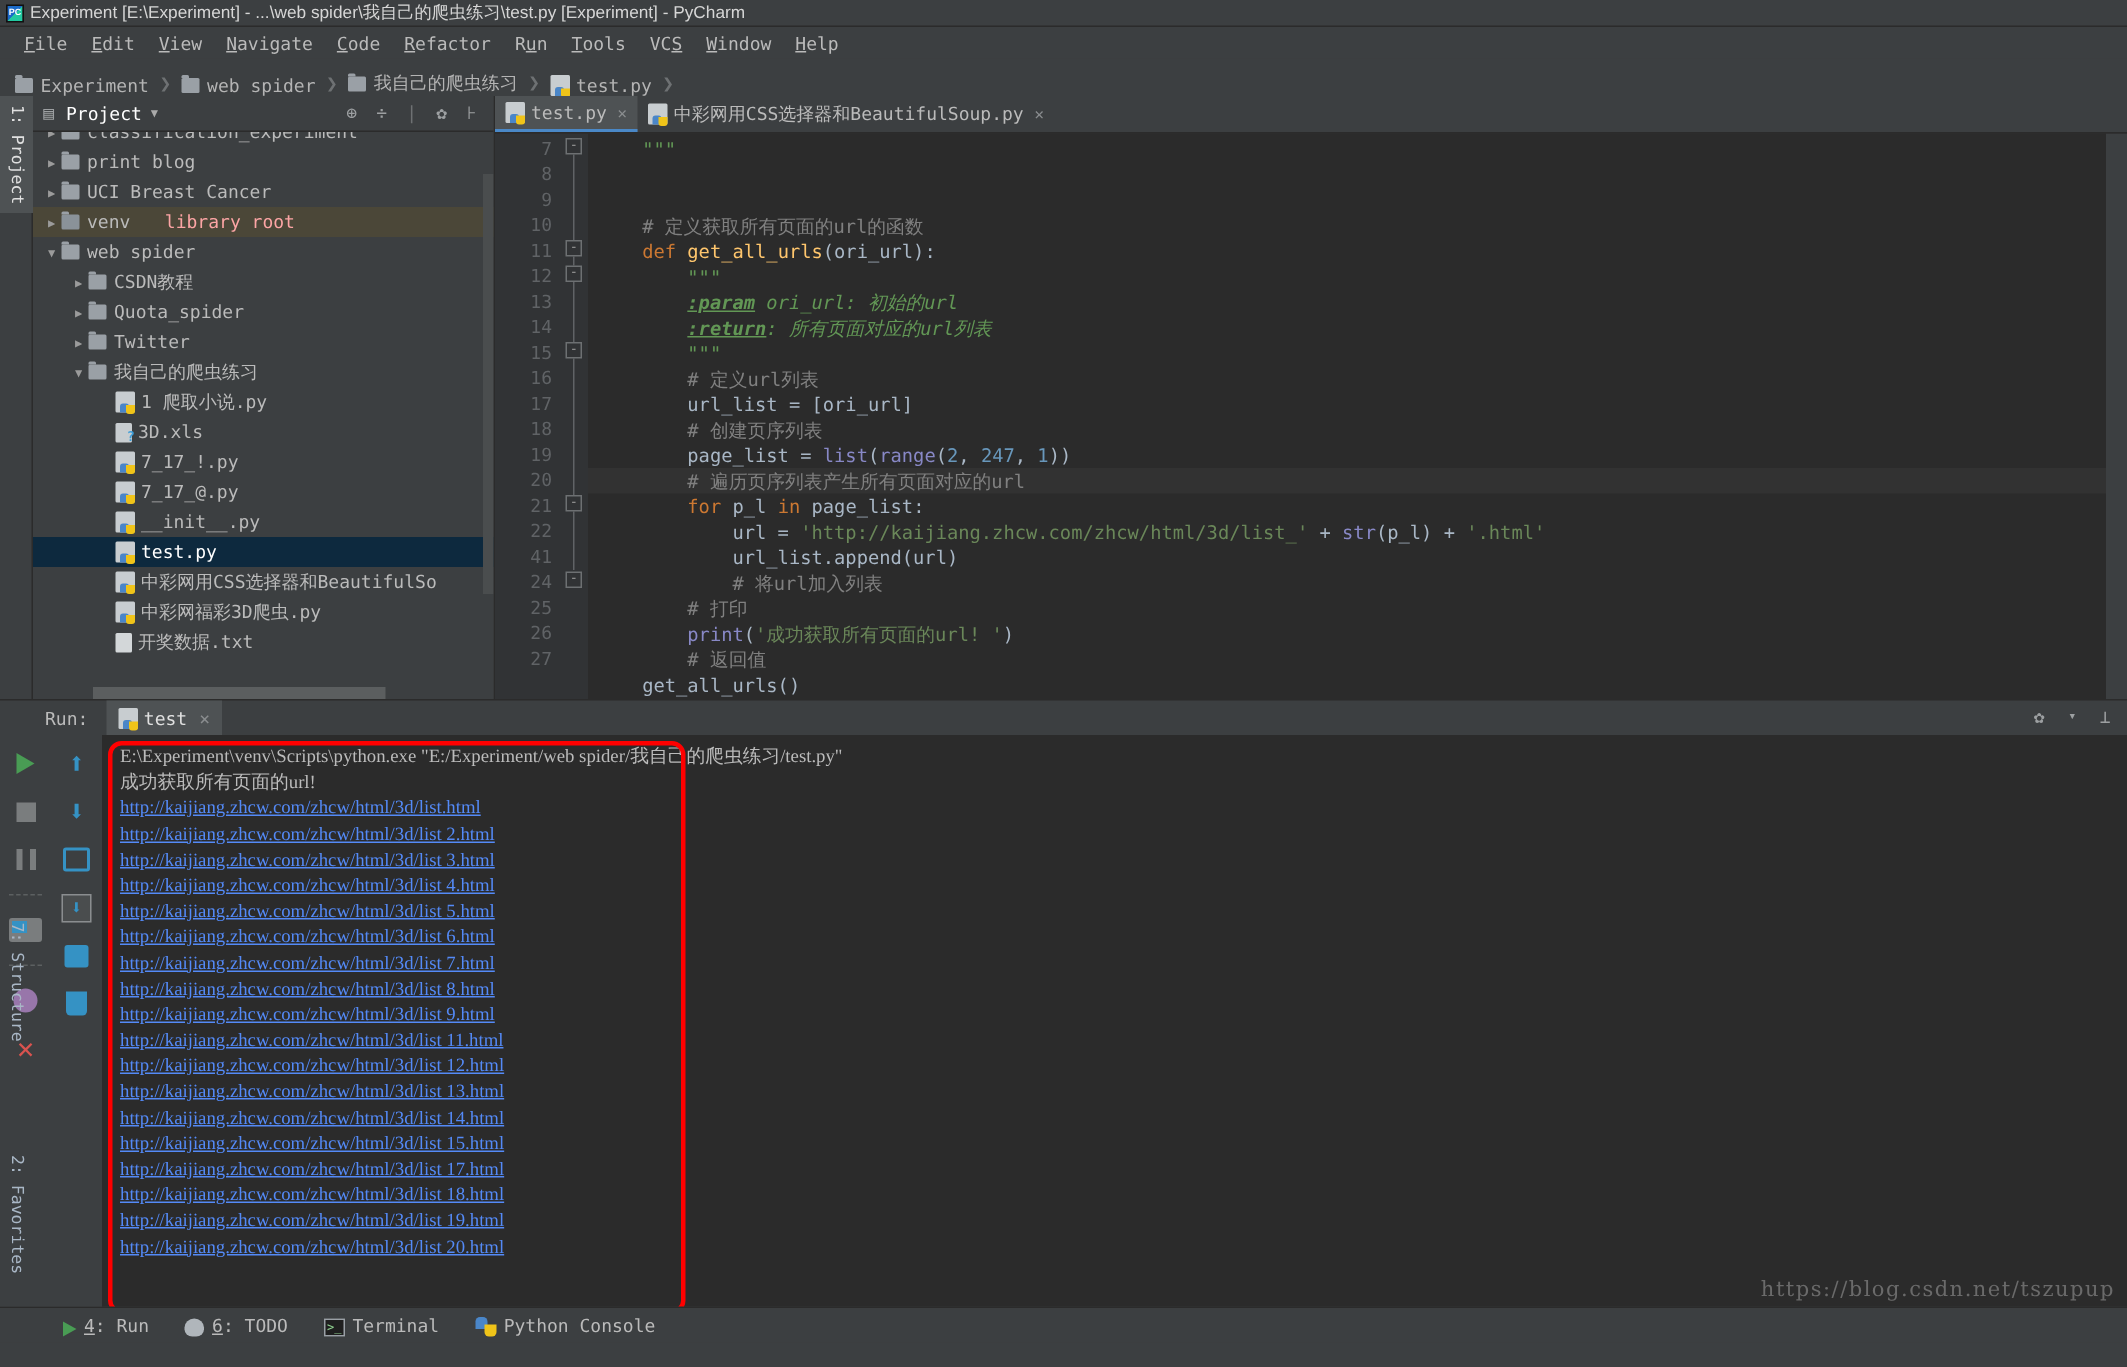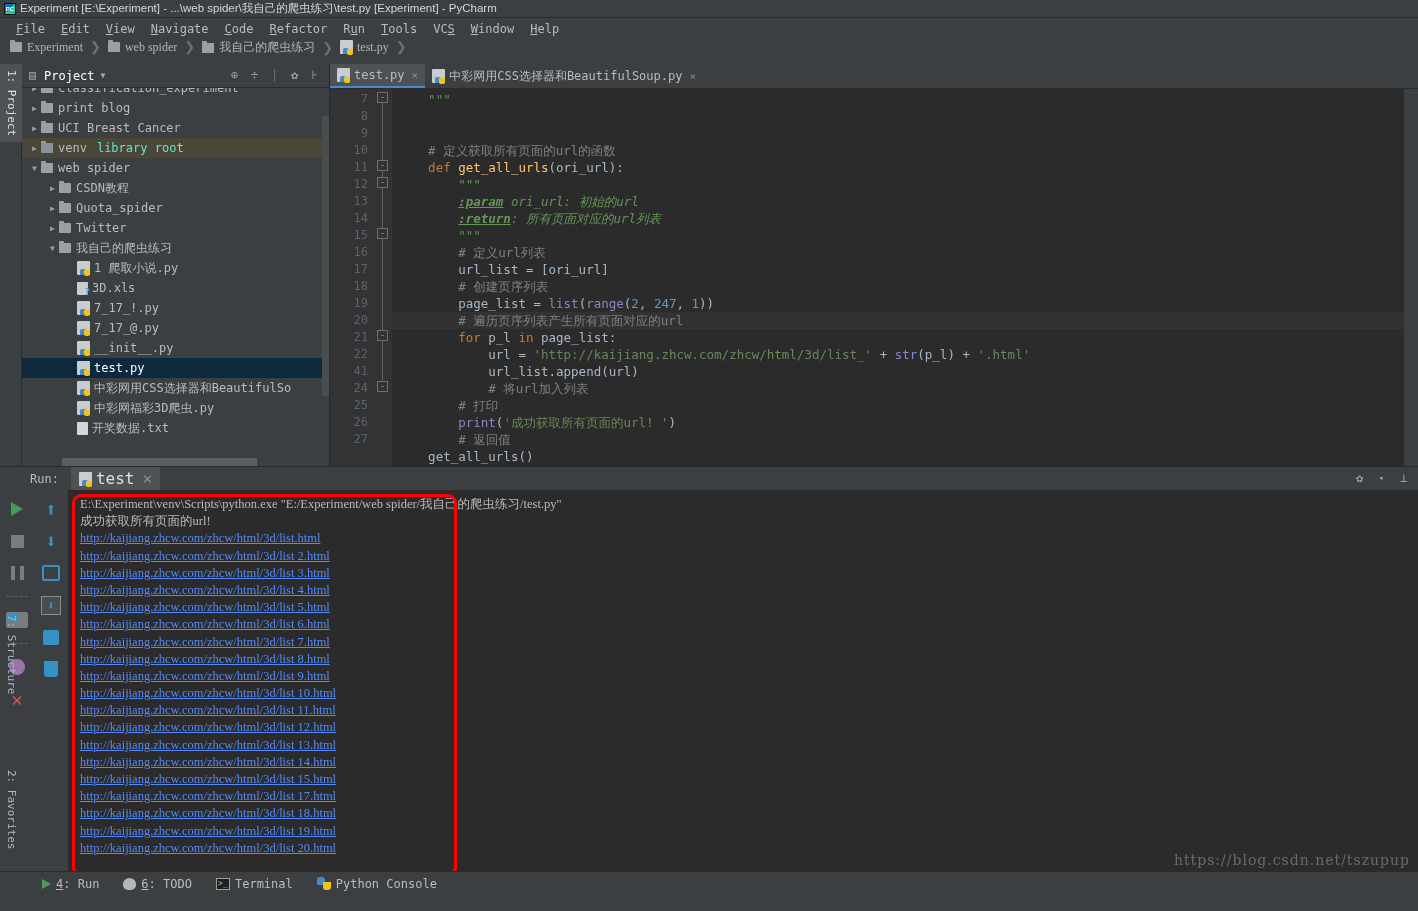--- a/index.html
+++ b/index.html
@@ -26,22 +26,22 @@
   
   .menubar{
     height:21px; background:#3c3f41; display:flex; align-items:center;
     padding-left:8px; font-family:"DejaVu Sans Mono",monospace; font-size:12px; color:#bbbbbb;
   }
   .menubar .mi{ padding:1px 8px; cursor:default; white-space:nowrap;text-align:right; }
   .menubar .mi u{ text-decoration:underline; }
 
   
   .breadcrumb{
-    height:25px; background:#3c3f41; display:flex; align-items:flex-start;
-    padding-left:10px; font-size:12px; color:#b4b4b4;font-family:Liberation Serif, serif;
+    height:25px; background:#3c3f41; display:flex; align-items:flex-end;
+    padding-left:10px; font-size:12px; color:#b4b4b4;
   }
   .crumb{ display:flex; align-items:center; white-space:nowrap; }
   .crumb .sep{ color:#6e7173; margin:0 7px; font-size:13px; }
   .folder-ic{
     width:12px;height:10px;background:#9aa0a6;margin-right:5px;border-radius:1px;
     position:relative; flex:0 0 auto;
   }
   .folder-ic:before{
     content:""; position:absolute; left:0; top:-2px; width:5px;height:2px;
     background:#9aa0a6; border-radius:1px 1px 0 0;
@@ -106,21 +106,21 @@
   }
   .trow{
     height:20px; display:flex; align-items:center; font-size:12px;
     color:#bbbbbb; white-space:nowrap; padding-right:4px;
   }
   .trow.sel{ background:#0d293e; color:#ffffff; }
   .trow.hl{ background:#4b4738; }
   .arrow{
     width:13px; flex:0 0 13px; text-align:center; font-size:8px; color:#9b9b9b;
   }
-  .lib{ color:#5eead4; margin-left:10px; }
+  .lib{ color:#fca5a5; margin-left:23px; }
   .tscroll{
     position:absolute; right:0; top:28px; width:7px; height:280px; background:#4a4d4e;
   }
   .hscroll{
     height:8px; background:#3c3f41; position:relative;
   }
   .hscroll i{ position:absolute;left:40px;top:0;width:195px;height:8px;background:#5b5e5f; display:block;}
 
   
   .editor{ flex:1; display:flex; flex-direction:column; background:#2b2b2b; min-width:0;}
@@ -168,21 +168,21 @@
   .docx{ color:#629755; font-style:italic; }
   .bi{ color:#8888c6; }
   .escroll{ width:14px; flex:0 0 14px; background:#3c3f41; }
   .run-head{
     height:24px; background:#3c3f41; display:flex; align-items:center;
     font-size:12px; color:#bbbbbb; border-top:1px solid #2b2b2b;
   }
   .run-label{ padding-left:30px; padding-right:12px; color:#bbb; }
   .run-tab{
     display:flex; align-items:center; padding:0 8px; height:24px;
-    background:#4e5254; color:#e0e0e0; font-size:16px;
+    background:#4e5254; color:#e0e0e0; font-size:12px;
   }
   .run-tab .x{ margin-left:8px; color:#8a8d8f; }
   .run-head .right{ margin-left:auto; display:flex; gap:9px; padding-right:8px; align-items:center;}
 
   .run-body{ display:flex; flex:1; min-height:0; }
   .run-tools{
     width:68px; flex:0 0 68px; background:#3c3f41; display:flex;
     padding-top:8px; gap:0;
   }
   .tcol{ width:34px; display:flex; flex-direction:column; align-items:center; gap:10px; }
@@ -218,21 +218,21 @@
   .watermark{
     position:absolute; right:8px; bottom:2px; color:#6a6a6a; font-size:14px;
     font-family:"DejaVu Serif","Liberation Serif",serif; letter-spacing:1px; z-index:6;
   }
 
   
   .status{
     height:24px; background:#3c3f41; display:flex; align-items:center;
     font-size:12px; color:#bbbbbb; border-top:1px solid #2b2b2b;
   }
-  .sbtn{ display:flex; align-items:center; padding:0 12px; white-space:nowrap; gap:5px;}
+  .sbtn{ display:flex; align-items:flex-end; padding:0 12px; white-space:nowrap; gap:5px;}
   .sbtn u{ text-decoration:underline; }
   .st-tri{ width:0;height:0;border-left:9px solid #499c54;border-top:5px solid transparent;border-bottom:5px solid transparent;}
   .st-todo{ width:13px;height:12px;border-radius:50% 50% 40% 40%;background:#b0b6bb;}
   .st-term{ width:14px;height:12px;background:#1f1f1f;border:1px solid #9aa0a6;color:#8fd18f;font-size:8px;line-height:10px;padding-left:1px;}
   .st-pyc{ width:14px;height:13px;position:relative;}
   .st-pyc:before{content:"";position:absolute;left:0;top:0;width:8px;height:8px;background:#4a86c8;border-radius:3px 3px 0 0;}
   .st-pyc:after{content:"";position:absolute;right:0;bottom:0;width:8px;height:8px;background:#f0c419;border-radius:0 0 3px 3px;}
 </style>
 </head>
 <body>
@@ -566,21 +566,20 @@
         <div class="cline">成功获取所有页面的url!</div>
         <div class="cline"><span class="link">http://kaijiang.zhcw.com/zhcw/html/3d/list.html</span></div>
         <div class="cline"><span class="link">http://kaijiang.zhcw.com/zhcw/html/3d/list 2.html</span></div>
         <div class="cline"><span class="link">http://kaijiang.zhcw.com/zhcw/html/3d/list 3.html</span></div>
         <div class="cline"><span class="link">http://kaijiang.zhcw.com/zhcw/html/3d/list 4.html</span></div>
         <div class="cline"><span class="link">http://kaijiang.zhcw.com/zhcw/html/3d/list 5.html</span></div>
         <div class="cline"><span class="link">http://kaijiang.zhcw.com/zhcw/html/3d/list 6.html</span></div>
         <div class="cline"><span class="link">http://kaijiang.zhcw.com/zhcw/html/3d/list 7.html</span></div>
         <div class="cline"><span class="link">http://kaijiang.zhcw.com/zhcw/html/3d/list 8.html</span></div>
         <div class="cline"><span class="link">http://kaijiang.zhcw.com/zhcw/html/3d/list 9.html</span></div>
-        <div class="cline"><span class="link">http://kaijiang.zhcw.com/zhcw/html/3d/list 10.html</span></div>
         <div class="cline"><span class="link">http://kaijiang.zhcw.com/zhcw/html/3d/list 11.html</span></div>
         <div class="cline"><span class="link">http://kaijiang.zhcw.com/zhcw/html/3d/list 12.html</span></div>
         <div class="cline"><span class="link">http://kaijiang.zhcw.com/zhcw/html/3d/list 13.html</span></div>
         <div class="cline"><span class="link">http://kaijiang.zhcw.com/zhcw/html/3d/list 14.html</span></div>
         <div class="cline"><span class="link">http://kaijiang.zhcw.com/zhcw/html/3d/list 15.html</span></div>
         <div class="cline"><span class="link">http://kaijiang.zhcw.com/zhcw/html/3d/list 17.html</span></div>
         <div class="cline"><span class="link">http://kaijiang.zhcw.com/zhcw/html/3d/list 18.html</span></div>
         <div class="cline"><span class="link">http://kaijiang.zhcw.com/zhcw/html/3d/list 19.html</span></div>
         <div class="cline"><span class="link">http://kaijiang.zhcw.com/zhcw/html/3d/list 20.html</span></div>
       </div>

